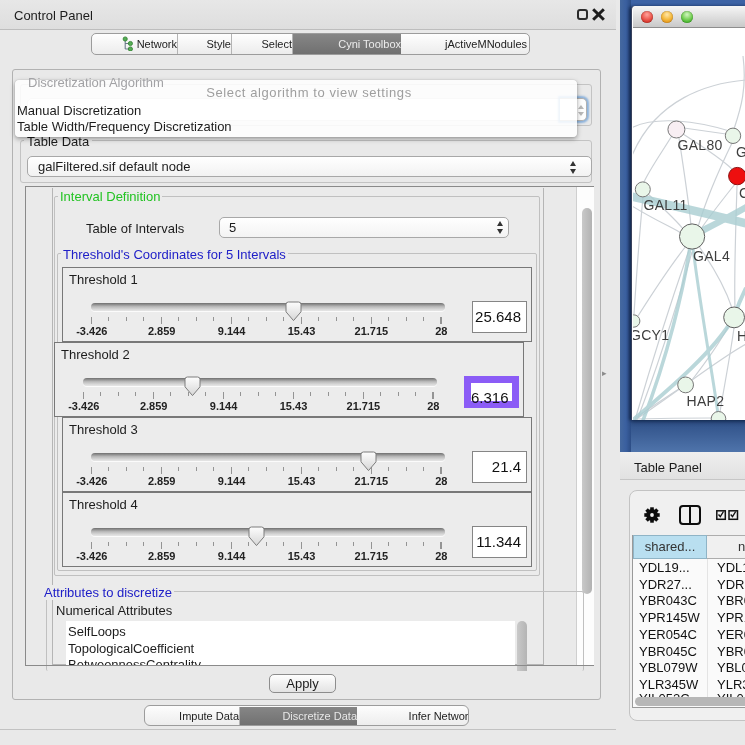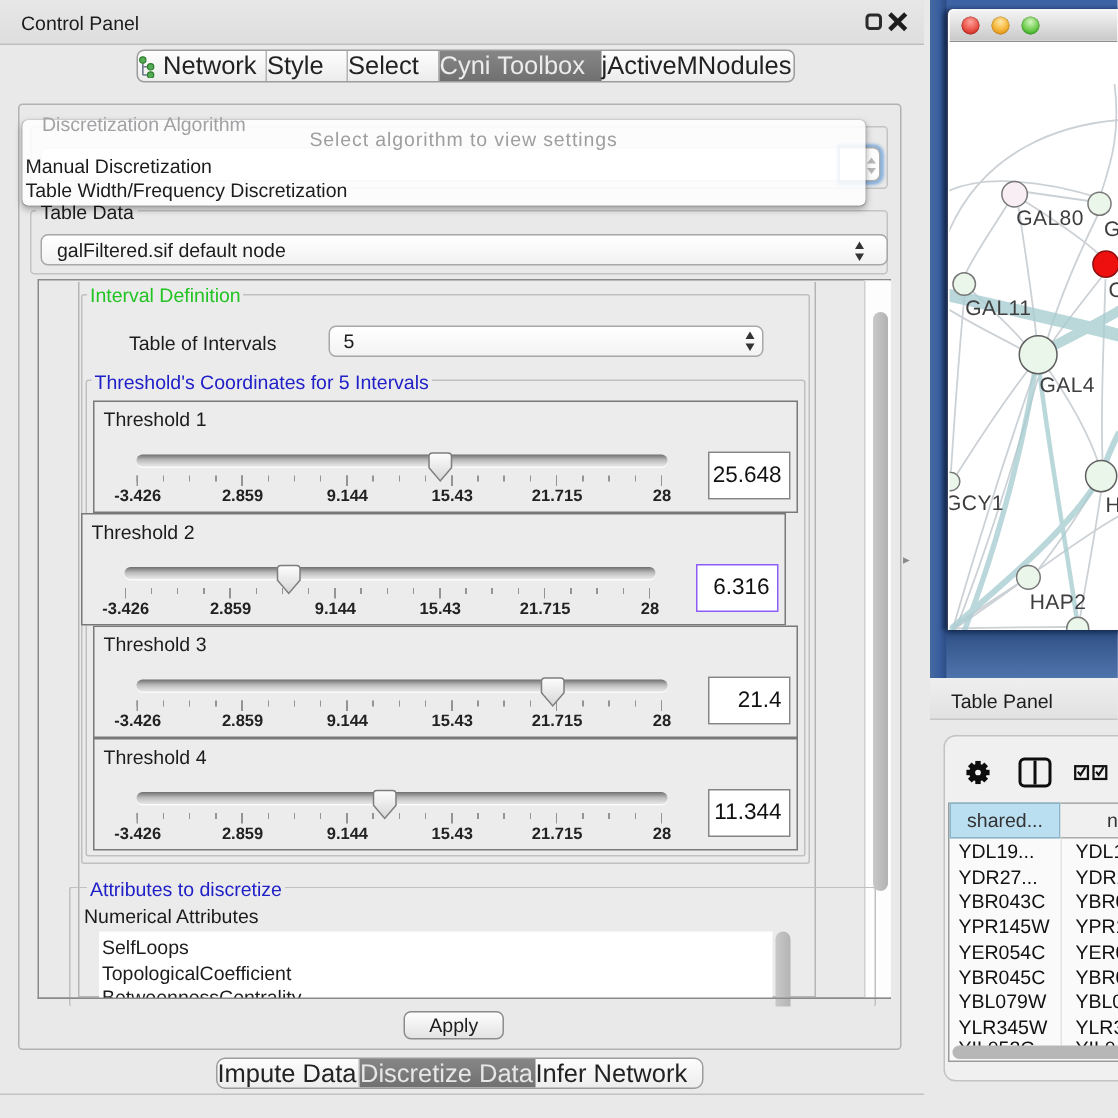--- a/index.html
+++ b/index.html
@@ -1,20 +1,20 @@
 <!DOCTYPE html>
 <html><head><meta charset="utf-8"><style>
 html,body{margin:0;padding:0;width:745px;height:745px;overflow:hidden;
  font-family:"Liberation Sans",sans-serif;background:#e9e9e9}
 *{box-sizing:border-box}
 .abs{position:absolute}
 .t13{font-size:13px;color:#1c1c1c}
 .bold{font-weight:normal}
 .tl{position:absolute;top:57px;font-size:11px;font-weight:bold;color:#222;transform:translateX(-50%);white-space:nowrap}
-.seg{display:inline-block;height:100%;text-align:left;font-size:17px;color:#222}
+.seg{display:inline-block;height:100%;text-align:right;font-size:11px;color:#222}
 </style></head><body>
 <div class="abs" style="left:0;top:0;width:745px;height:745px;background:#e9e9e9"></div>
 
 <div class="abs" style="left:0;top:0;width:616px;height:730px;background:#e9e9e9;border-bottom:1px solid #c2c2c2"></div>
 
 <div class="abs" style="left:0;top:0;width:616px;height:30px;background:linear-gradient(#e7e7e7,#dedede);border-bottom:1px solid #bdbdbd"></div>
 <div class="abs t13" style="left:14px;top:8px">Control Panel</div>
 <div class="abs" style="left:577px;top:9px;width:11px;height:11px;border:2px solid #2b2b2b;border-radius:3px"></div>
 <div class="abs" style="left:592px;top:8px;width:13px;height:13px">
  <div class="abs" style="left:5px;top:-1px;width:3px;height:15px;background:#1d1d1d;transform:rotate(45deg)"></div>
@@ -97,21 +97,21 @@
     <span class="tl" style="left:378.3px">28</span>
     <svg class="abs" style="left:128.7px;top:33px" width="17" height="21" viewBox="0 0 17 21">
       <defs>
         <linearGradient id="tg1372" x1="0" y1="0" x2="0" y2="1">
           <stop offset="0" stop-color="#fdfdfd"></stop>
           <stop offset="1" stop-color="#d6d6d6"></stop>
         </linearGradient>
       </defs>
       <path d="M1 3.4 Q1 1 3.4 1 L13.6 1 Q16 1 16 3.4 L16 10.8 L8.5 19.6 L1 10.8 Z" fill="url(#tg1372)" stroke="#7d7d7d" stroke-width="1"></path>
     </svg>
-    <div class="abs" style="left:409px;top:33px;width:55px;height:32px;background:#fff;border:1px solid #8b5cf6;font-size:15px;color:#111;text-align:right;line-height:30px;padding-right:5px">6.316</div>
+    <div class="abs" style="left:409px;top:33px;width:55px;height:32px;background:#fff;border:7px solid #8b5cf6;font-size:15px;color:#111;text-align:right;line-height:30px;padding-right:5px">6.316</div>
   </div>
 <div class="abs" style="left:62px;top:417px;width:470px;height:75px;background:#ececec;border:1px solid #787878">
     <div class="abs t13 bold" style="left:6px;top:4px">Threshold 3</div>
     <div class="abs" style="left:28px;top:35px;width:354px;height:8px;border-radius:4px;background:linear-gradient(#6f6f6f,#b9b9b9 45%,#d9d9d9 80%,#e6e6e6);box-shadow:0 1px 0 rgba(255,255,255,.8)"></div>
     <div class="abs" style="left:28.3px;top:48.5px;width:352px;height:4px;background:repeating-linear-gradient(90deg,#949494 0 1px,transparent 1px 17.475px)"></div>
     <div class="abs" style="left:28.3px;top:48.5px;width:352px;height:7px;background:repeating-linear-gradient(90deg,#949494 0 1px,transparent 1px 69.9px)"></div>
     <span class="tl" style="left:28.8px">-3.426</span>
     <span class="tl" style="left:98.7px">2.859</span>
     <span class="tl" style="left:168.6px">9.144</span>
     <span class="tl" style="left:238.5px">15.43</span>
@@ -145,21 +145,21 @@
           <stop offset="0" stop-color="#fdfdfd"></stop>
           <stop offset="1" stop-color="#d6d6d6"></stop>
         </linearGradient>
       </defs>
       <path d="M1 3.4 Q1 1 3.4 1 L13.6 1 Q16 1 16 3.4 L16 10.8 L8.5 19.6 L1 10.8 Z" fill="url(#tg1931)" stroke="#7d7d7d" stroke-width="1"></path>
     </svg>
     <div class="abs" style="left:409px;top:33px;width:55px;height:32px;background:#fff;border:1px solid #858585;font-size:15px;color:#111;text-align:right;line-height:30px;padding-right:5px">11.344</div>
   </div>
 
 <div class="abs" style="left:46px;top:591px;width:538px;height:80px;border:1px solid #c0c0c0;border-bottom:none;border-radius:2px"></div>
-<div class="abs t13" style="left:58px;top:585px;color:#2020c8;background:#ebebeb;padding:0 2px">Attributes to discretize</div>
+<div class="abs t13" style="left:42px;top:585px;color:#2020c8;background:#ebebeb;padding:0 2px">Attributes to discretize</div>
 <div class="abs t13 bold" style="left:56px;top:603px">Numerical Attributes</div>
 <div class="abs" style="left:66px;top:621px;width:449px;height:45px;background:#fff;overflow:hidden">
  <div style="font-size:13px;color:#1c1c1c;padding:3px 0 0 2px;line-height:16.5px">SelfLoops<br>TopologicalCoefficient<br>BetweennessCentrality</div>
 </div>
 <div class="abs" style="left:517px;top:621px;width:10px;height:50px;background:linear-gradient(90deg,#c9c9c9,#b4b4b4);border-radius:5px 5px 0 0"></div>
 <div class="abs" style="left:25px;top:665px;width:569px;height:1px;background:#8a8a8a"></div>
 
 <div class="abs t13" style="left:269px;top:674px;width:67px;height:19px;background:linear-gradient(#fefefe,#e3e3e3);border:1px solid #8d8d8d;border-radius:5px;text-align:center;line-height:17px">Apply</div>
 
 <div class="abs" style="left:144px;top:705px;width:325px;height:21px;background:linear-gradient(#fdfdfd,#ededed);border:1px solid #9c9c9c;border-radius:6px;overflow:hidden;white-space:nowrap">

